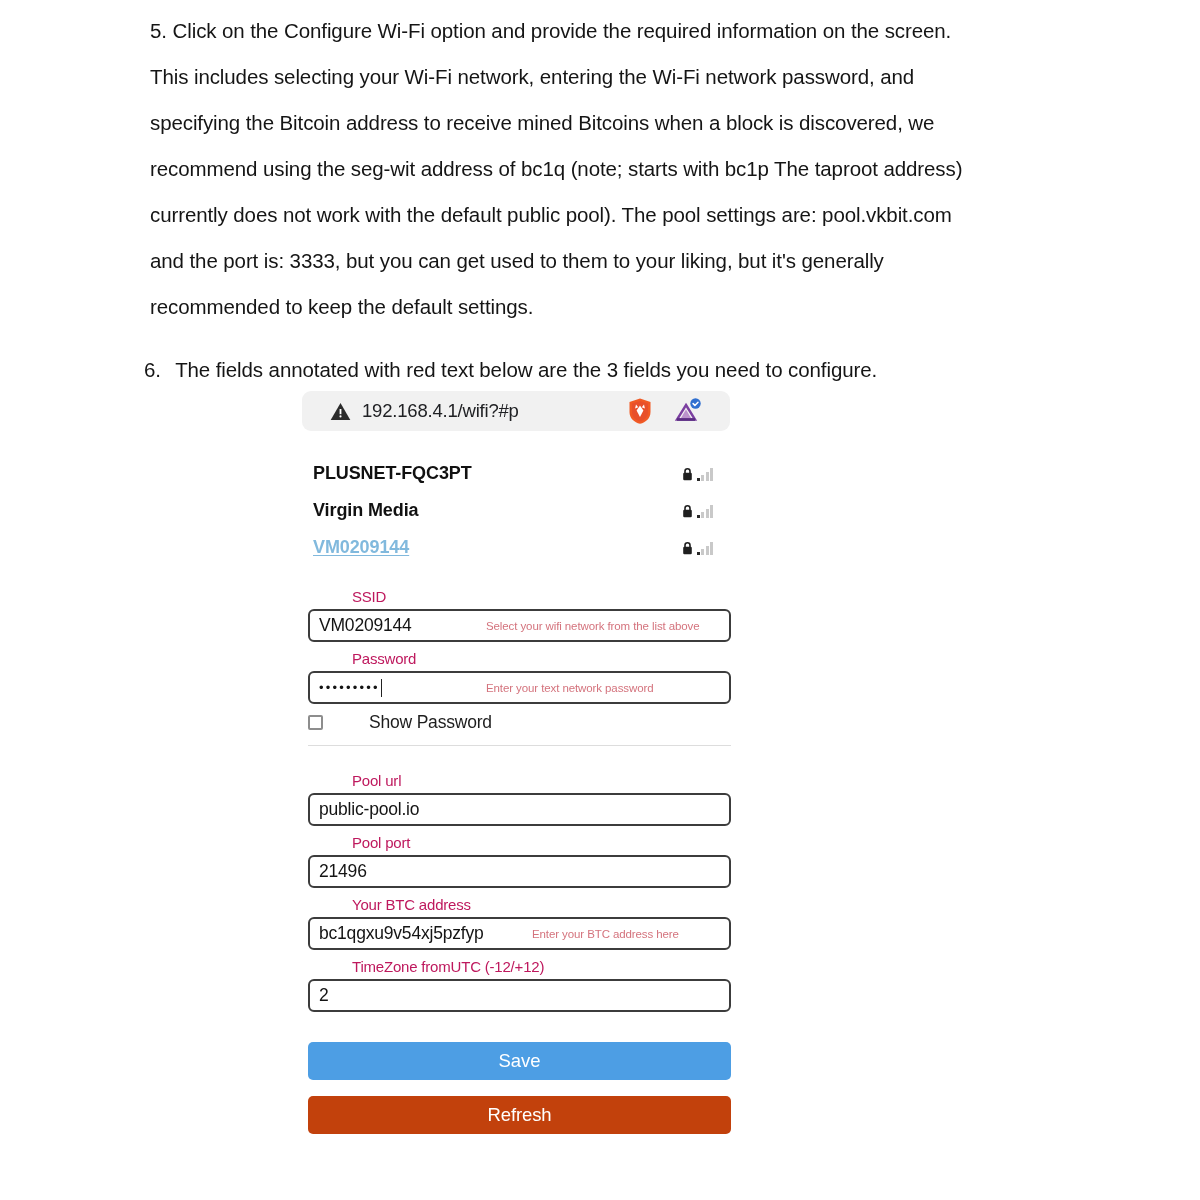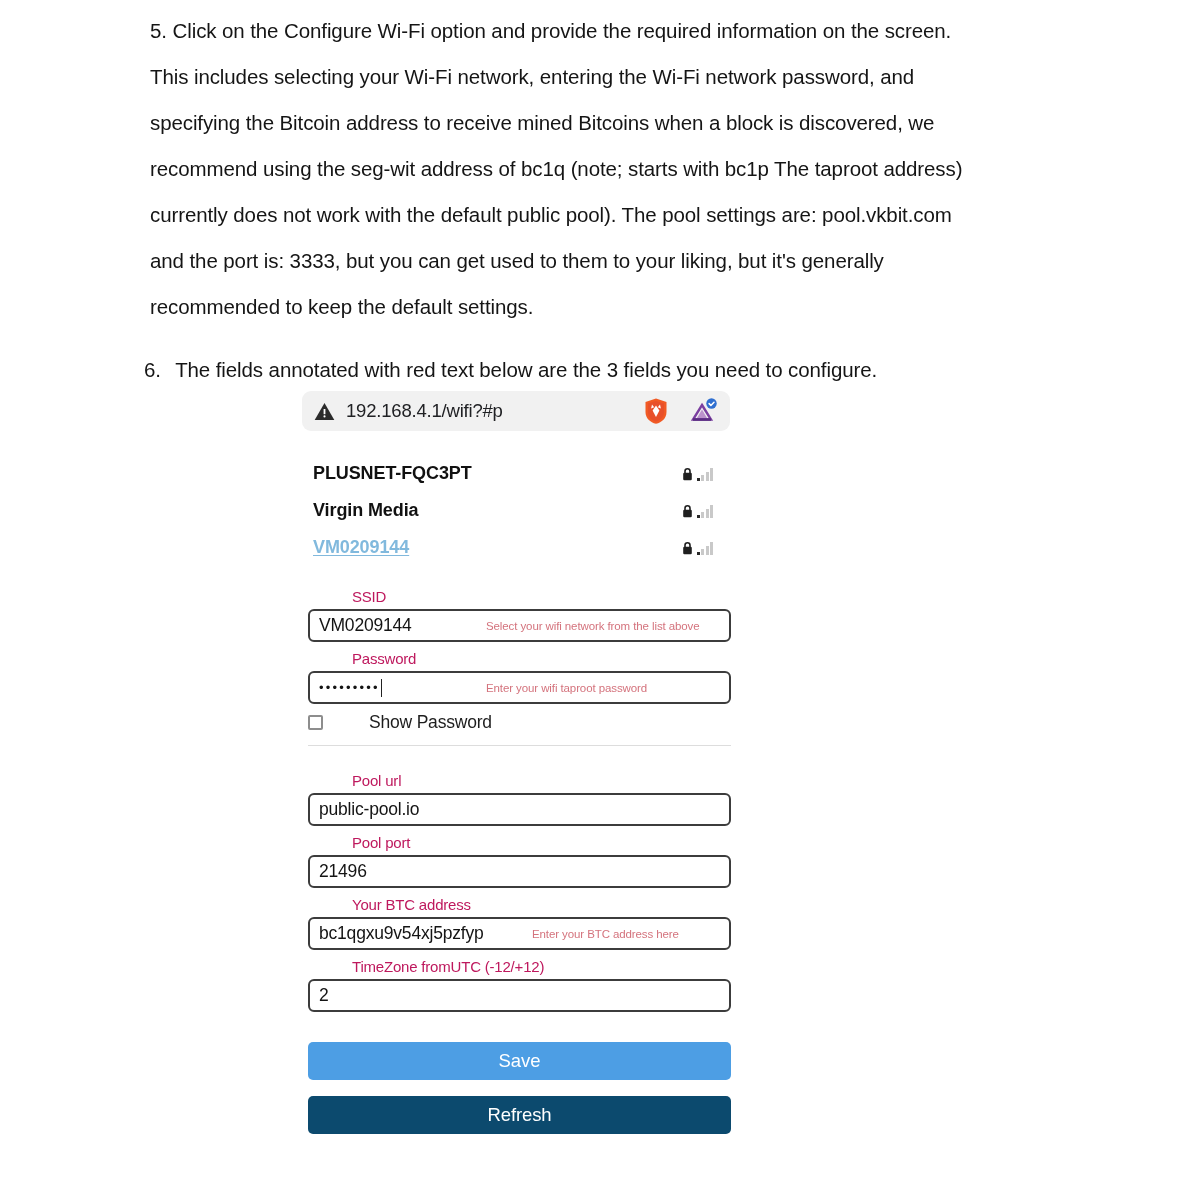--- a/index.html
+++ b/index.html
@@ -52,21 +52,21 @@
     background: #ffffff;
   }
 
   
   .urlbar {
     display: flex;
     align-items: center;
     background: #f1f1f1;
     border-radius: 9px;
     height: 40px;
-    padding: 0 12px;
+    padding: 0 28px;
     margin: 0 2px 0 2px;
   }
   .warn-icon {
     width: 21px; height: 19px;
     flex: 0 0 auto;
     margin-right: 11px;
     position: relative;
   }
   .urltext {
     font-size: 18.5px;
@@ -335,21 +335,21 @@
     <label class="flabel">SSID</label>
     <div class="field">
       <span class="fval">VM0209144</span>
       <span class="annot" style="color: rgb(212, 115, 125);">Select your wifi network from the list above</span>
     </div>
 
     <label class="flabel">Password</label>
     <div class="field">
       <span class="fval mask">•••••••••</span>
         <span class="caret"></span>
-      <span class="annot" style="color: rgb(212, 115, 125);">Enter your wifi taproot password</span>
+      <span class="annot" style="color: rgb(212, 115, 125);">Enter your text network password</span>
     </div>
 
     <div class="checkrow">
       <span class="cbox"></span>
       <span class="clabel">Show Password</span>
     </div>
 
     <div class="divider"></div>
 
     <label class="flabel">Pool url</label>
@@ -370,16 +370,16 @@
 
     <label class="flabel">TimeZone fromUTC (-12/+12)</label>
     <div class="field">
       <span class="fval">2</span>
     </div>
 
   </div>
 
   <div class="btnwrap">
     <button class="btn" style="background: rgb(77, 158, 228);">Save</button>
-    <button class="btn" style="background: #0c4a6e; margin-top: 16px;">Refresh</button>
+    <button class="btn" style="background: #c2410c; margin-top: 16px;">Refresh</button>
   </div>
 
 </div>
 
 </body></html>

